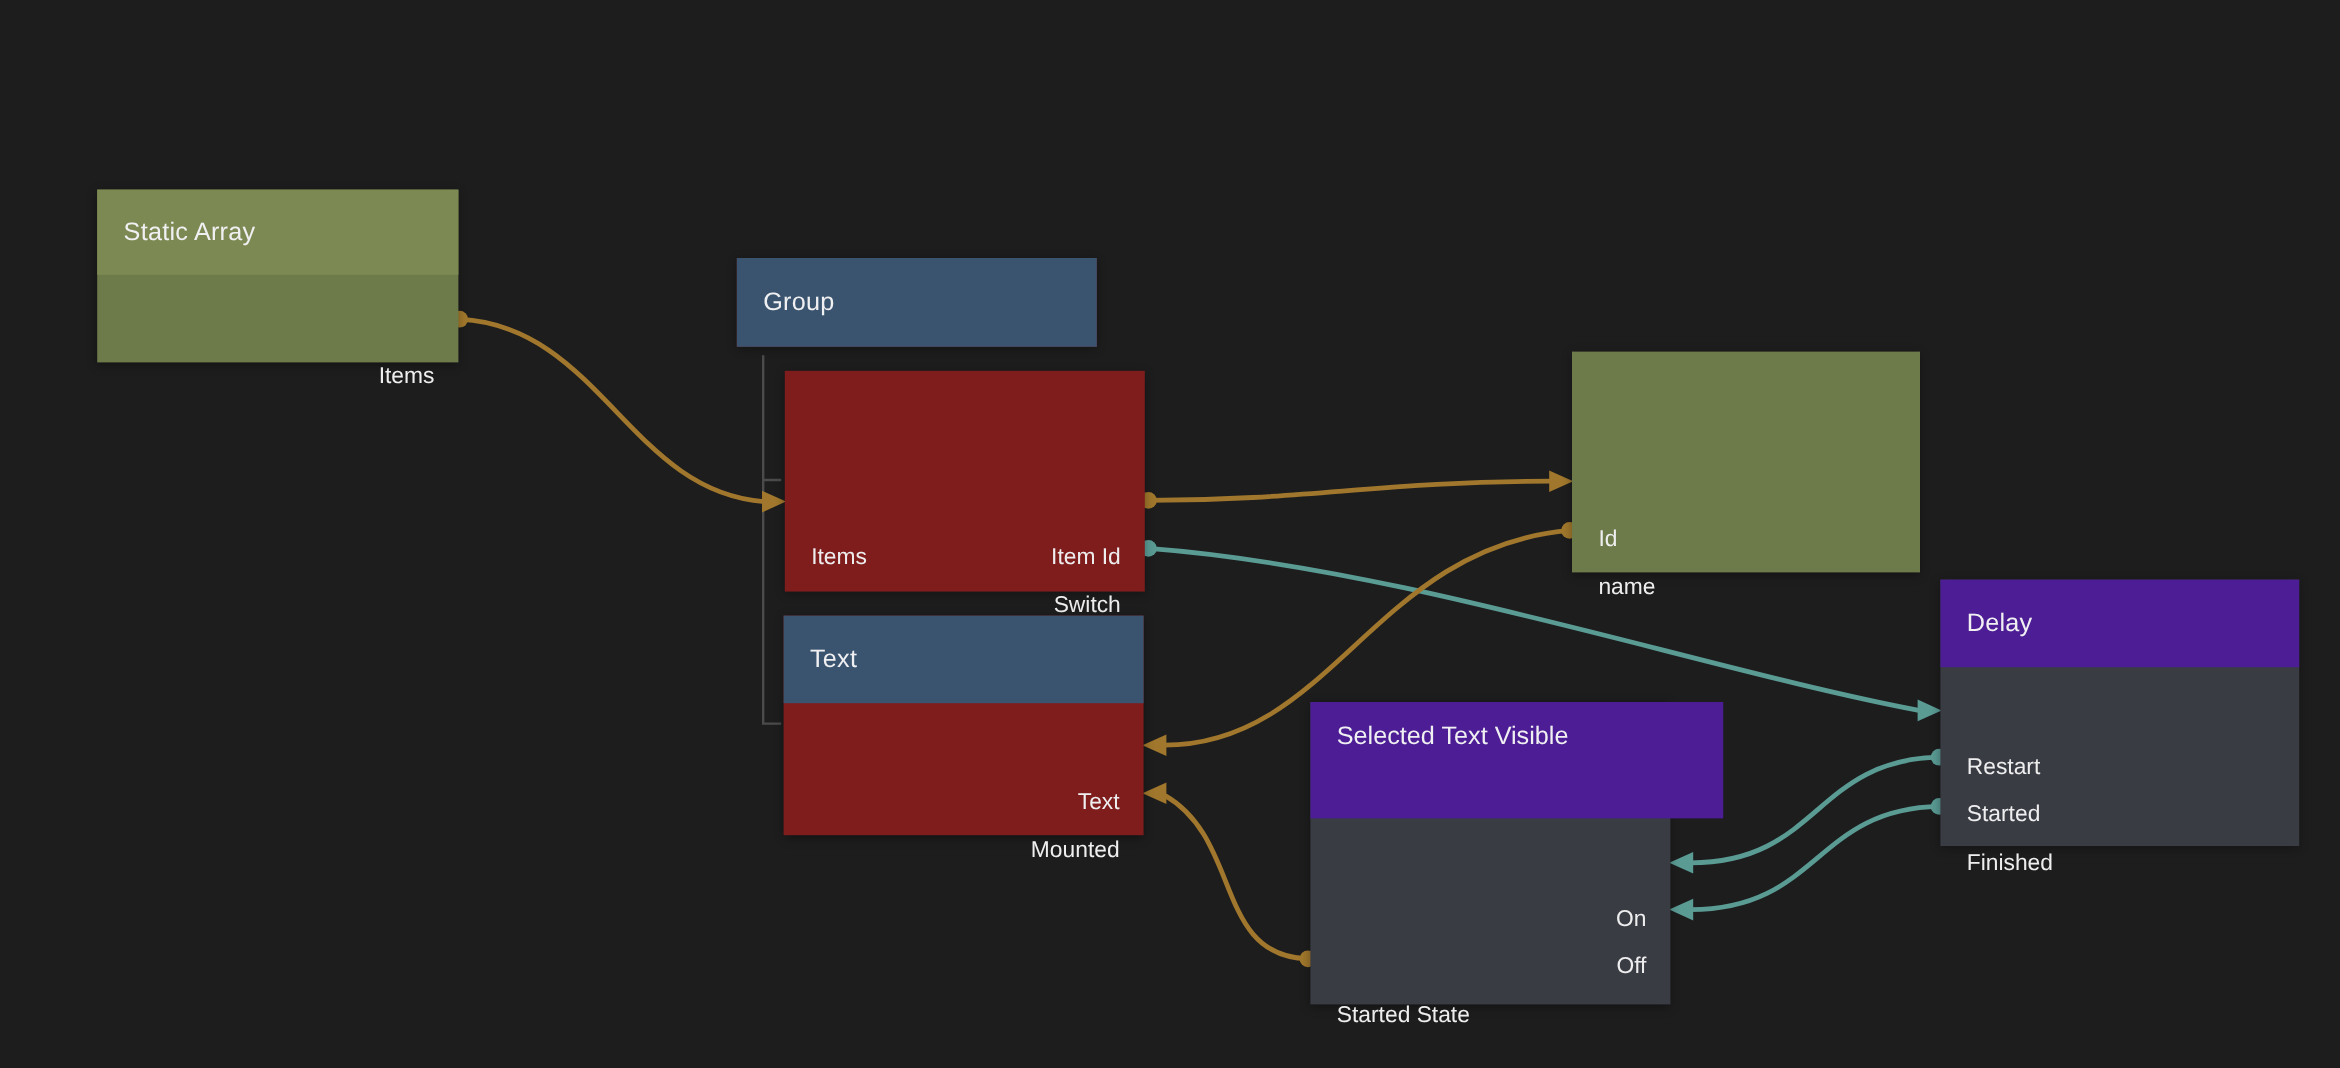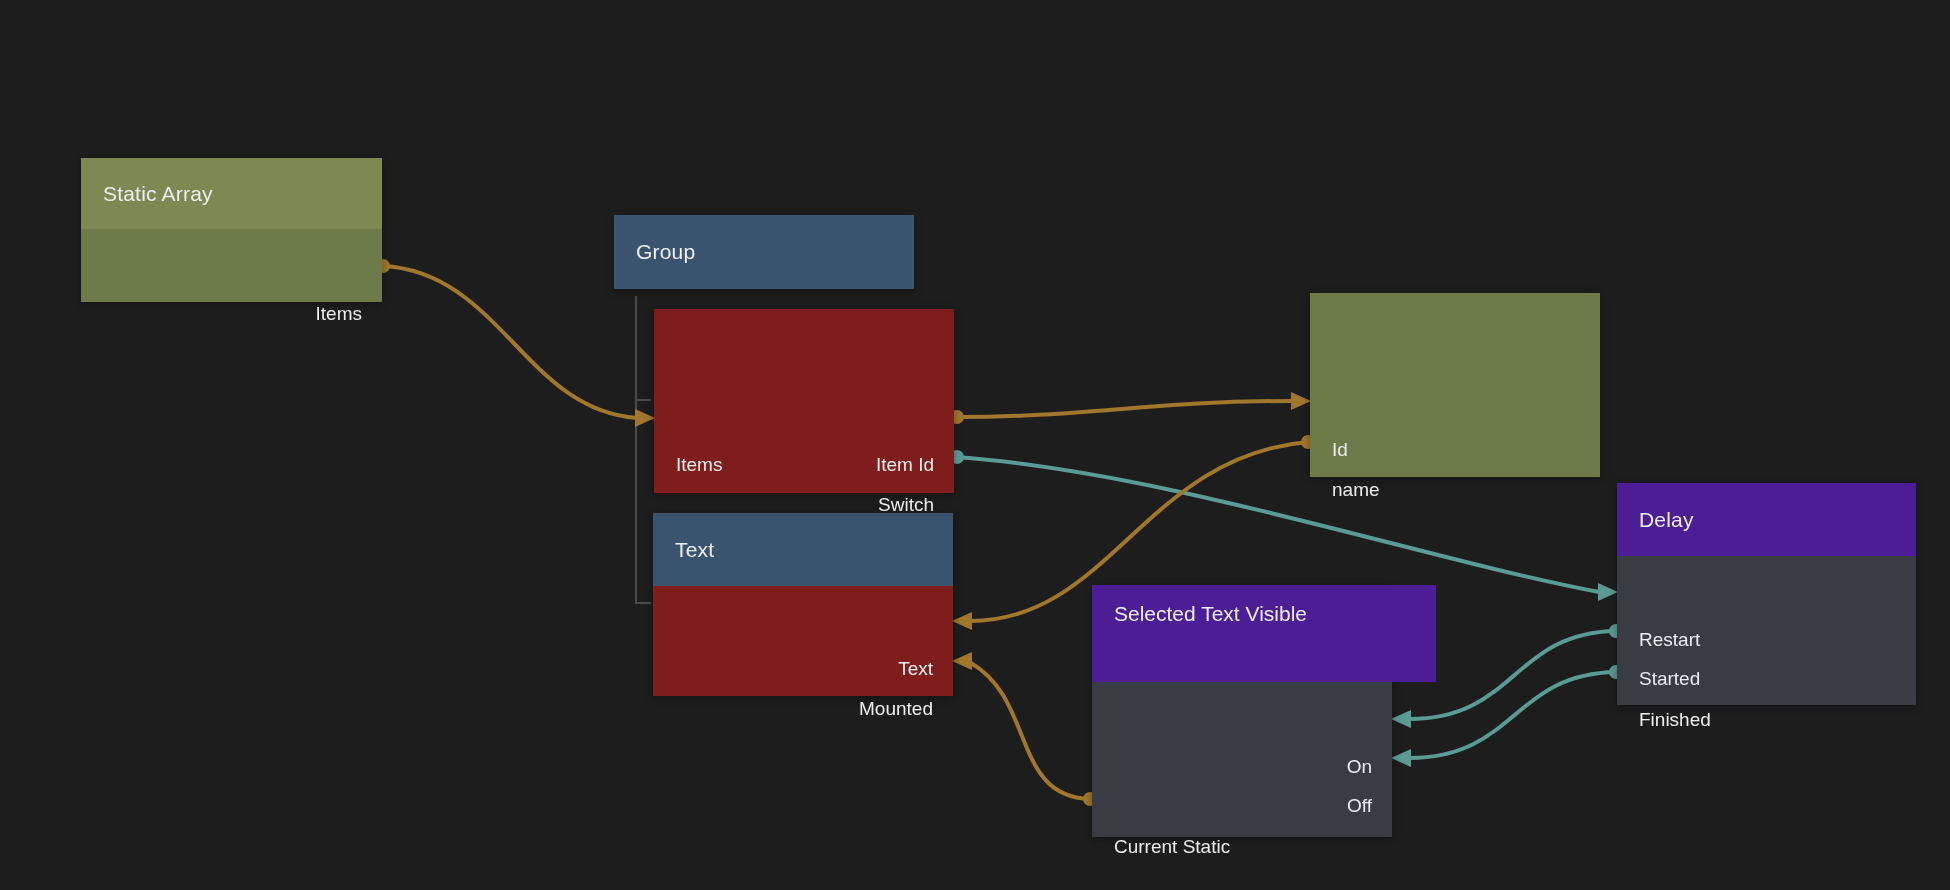--- a/index.html
+++ b/index.html
@@ -119,16 +119,16 @@
     <span class="port pl" style="top:135px">Started</span>
     <span class="port pl" style="top:176px">Finished</span>
   </div>
 
   <div class="node dark" style="left:1092px;top:585px;width:300px;height:252px">
     <div class="hdr hdr2" style="height:83px">
       <div class="t1">Selected Text Visible</div>
     </div>
     <span class="port pr" style="top:121px">On</span>
     <span class="port pr" style="top:160px">Off</span>
-    <span class="port pl" style="top:201px">Current Static</span>
+    <span class="port pl" style="top:201px">Started State</span>
   </div>
 
 </div>
 
 </body></html>

